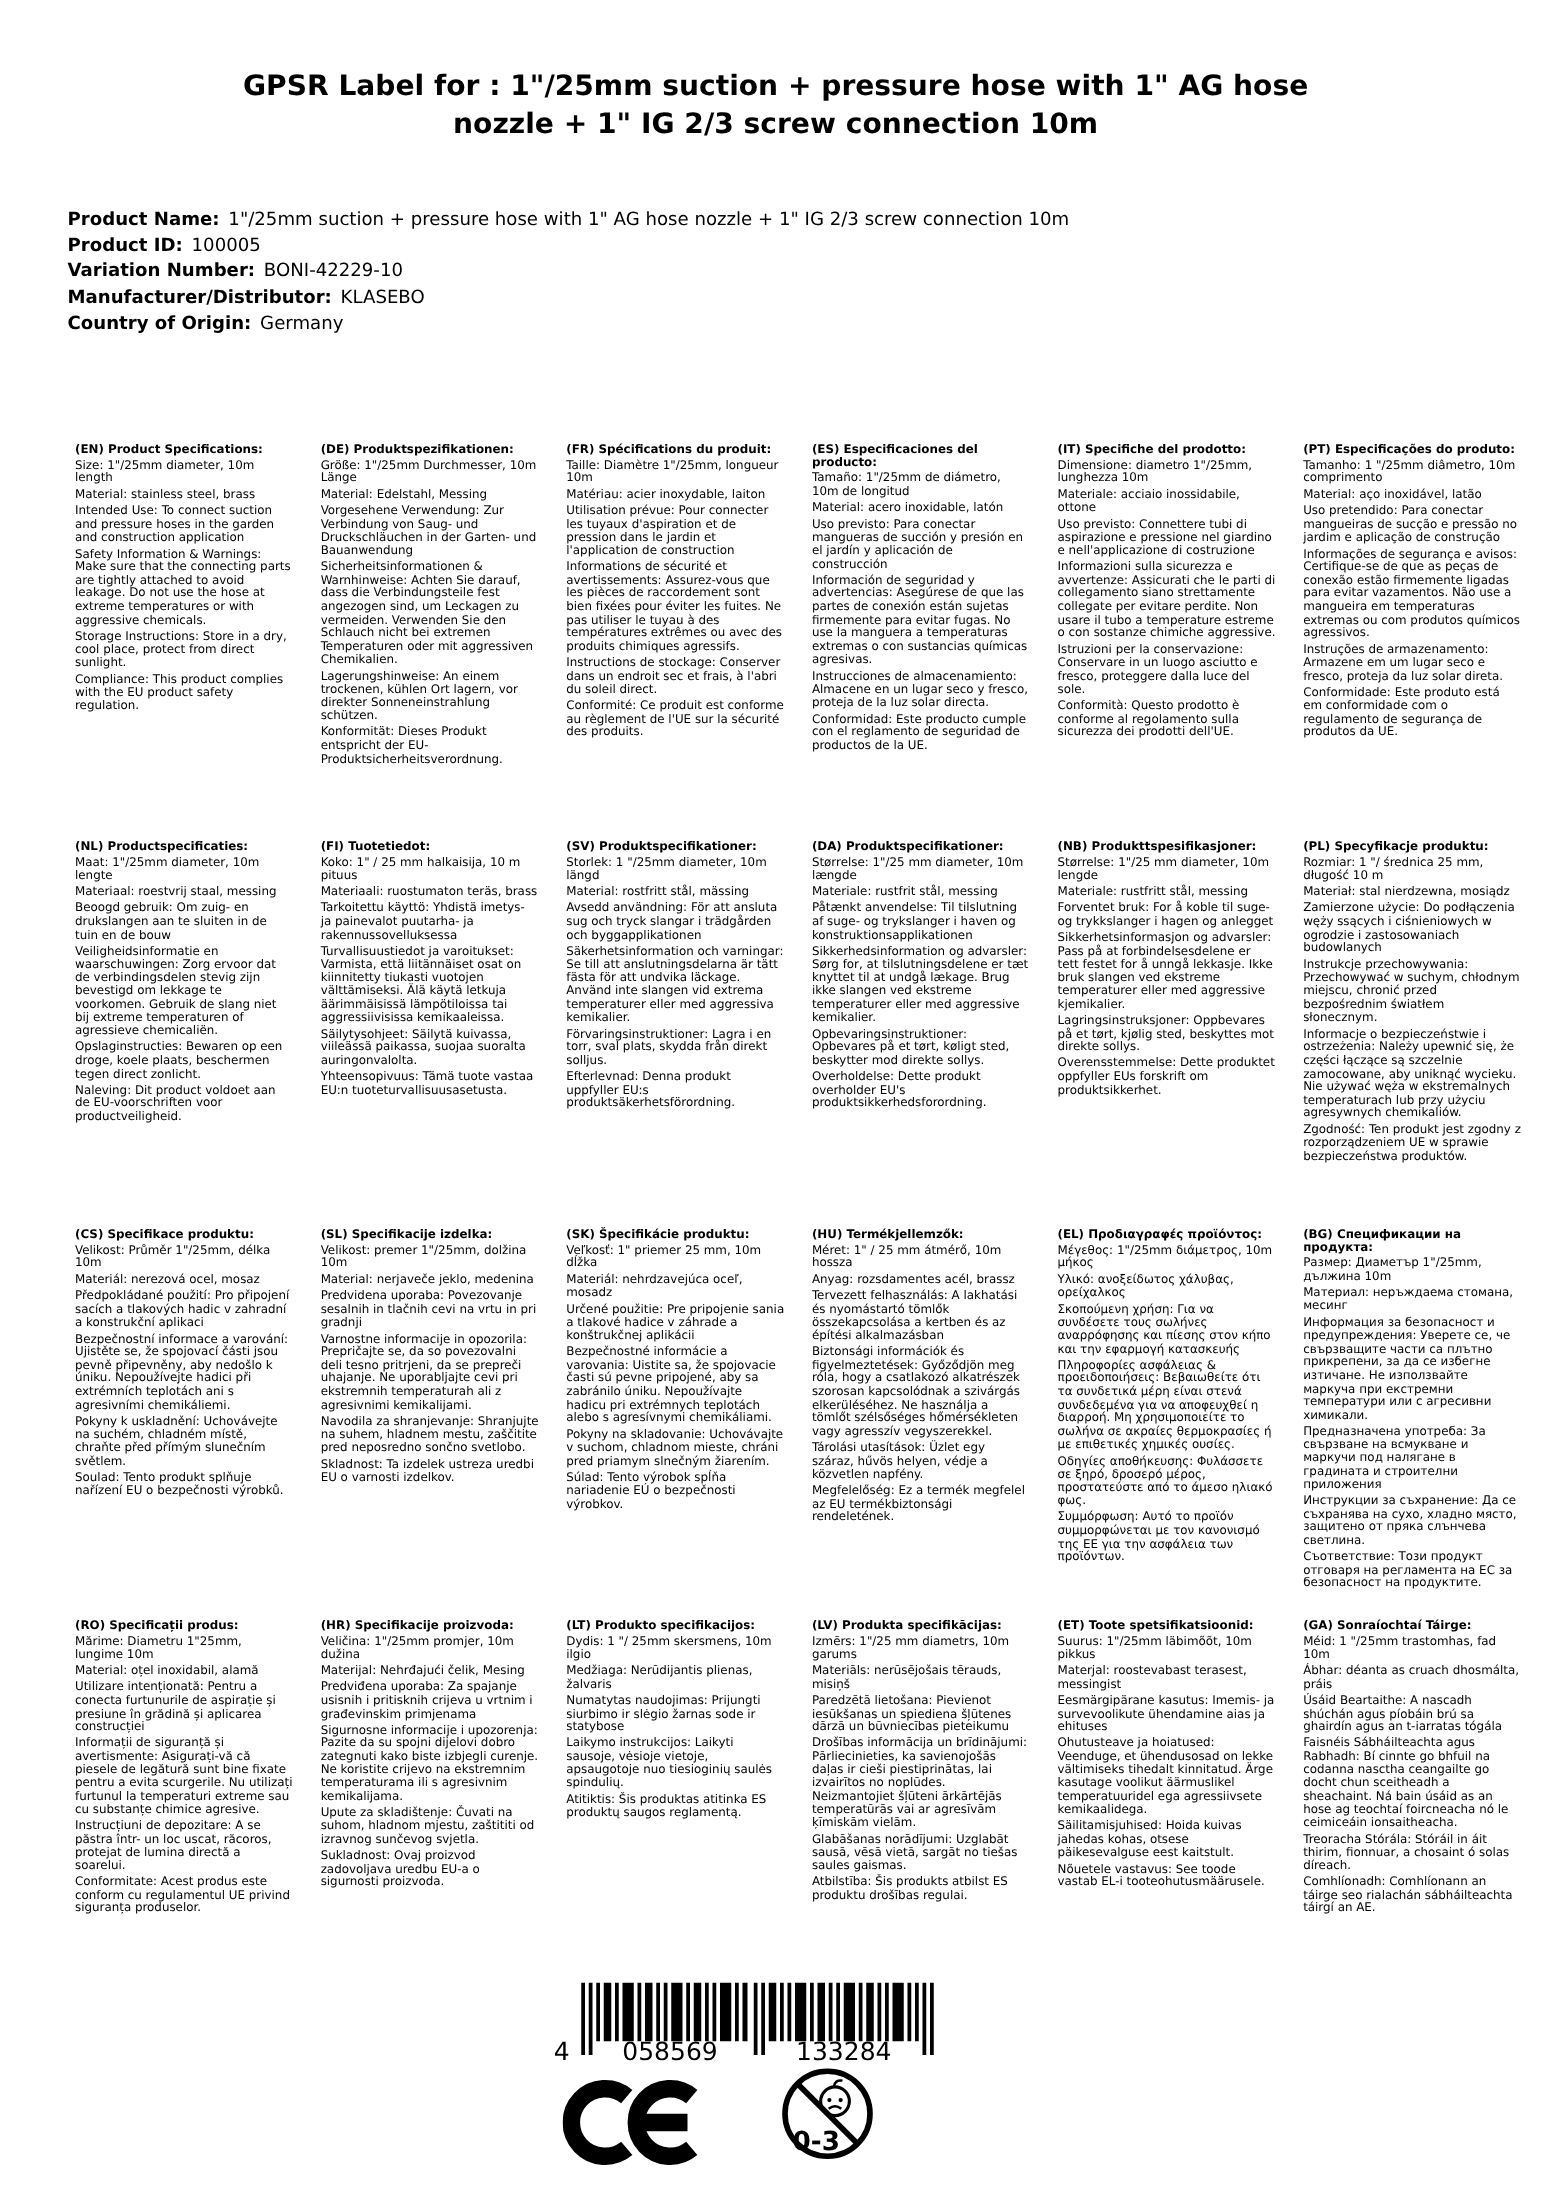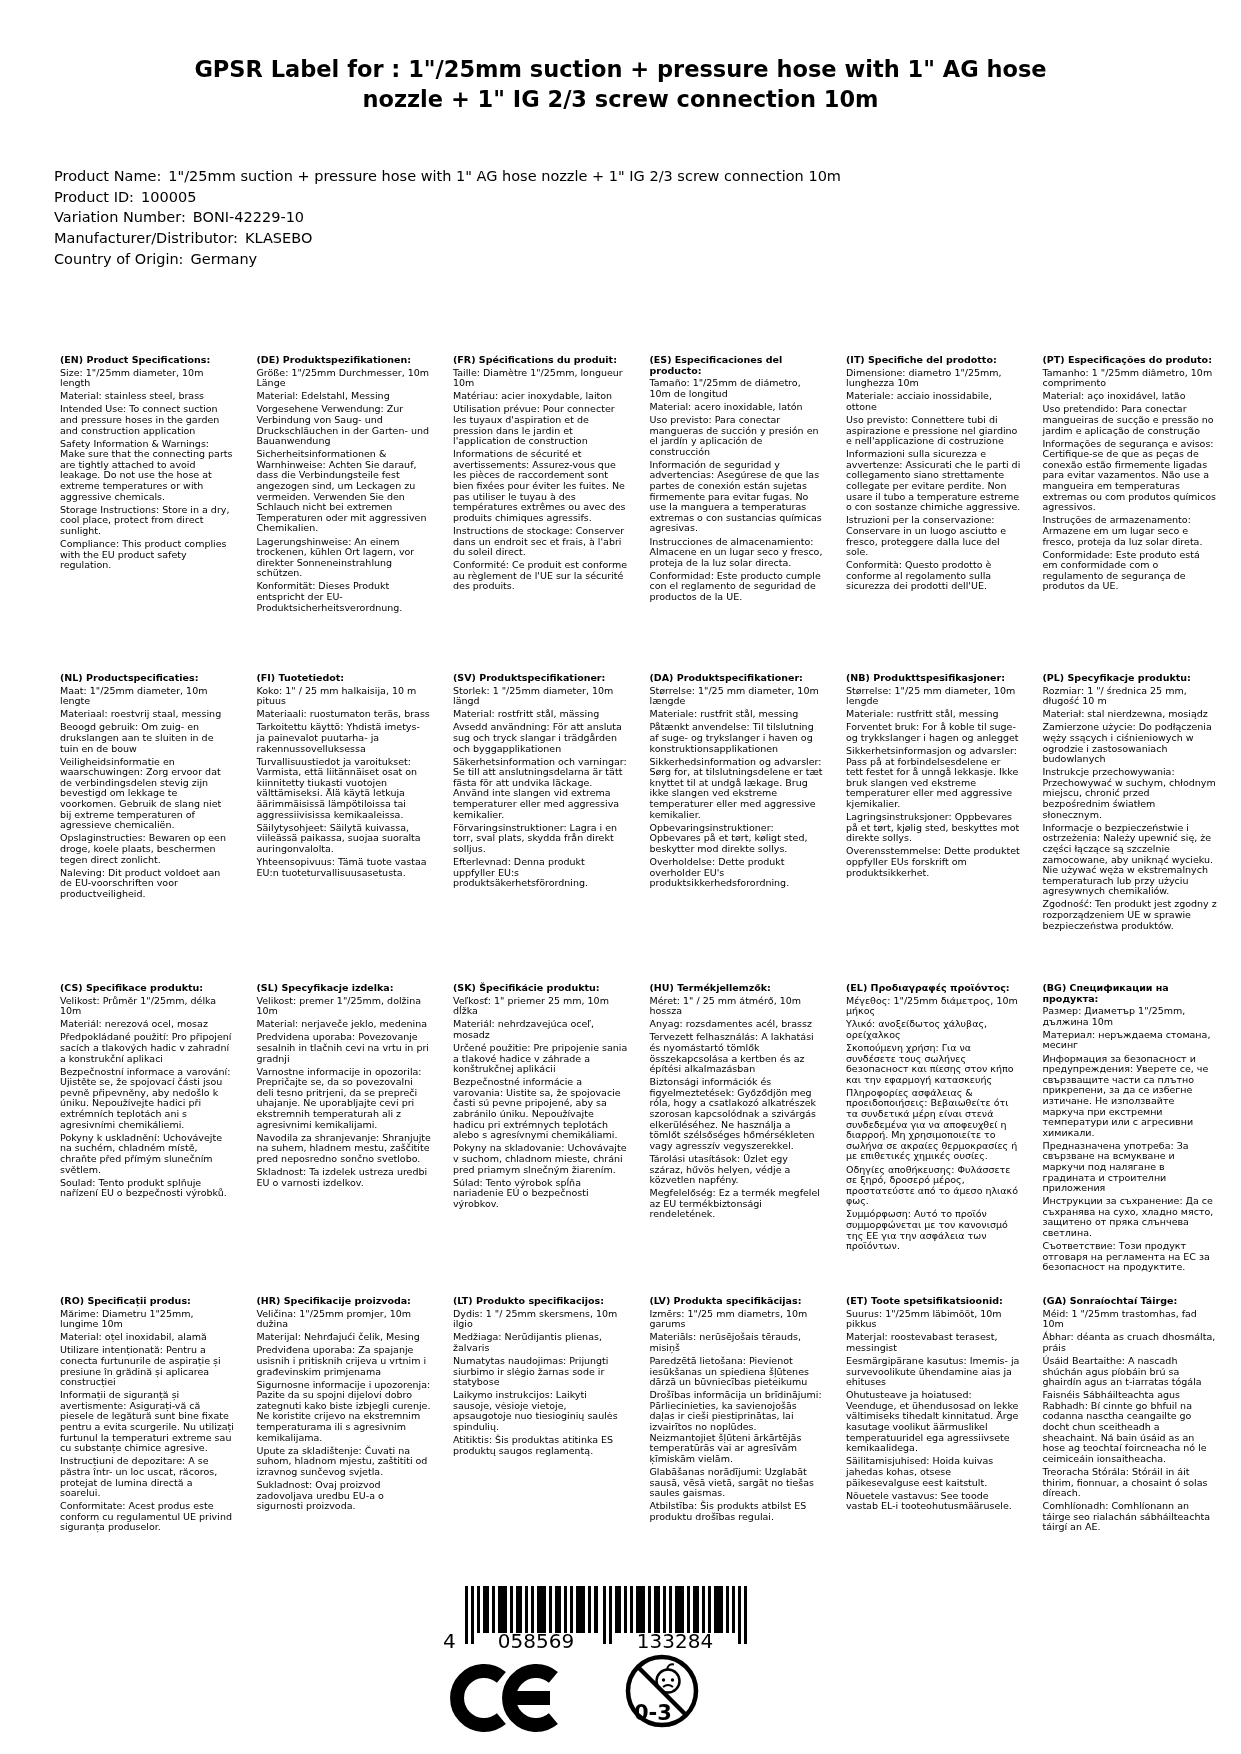--- a/index.html
+++ b/index.html
@@ -1,21 +1,21 @@
 <!DOCTYPE html>
 <html><head>
 <meta charset="utf-8">
 <style>
   html,body{margin:0;padding:0;background:#fff;}
   .page{position:relative;width:1241px;height:1754px;background:#fff;color:#000;
         font-family:"DejaVu Sans","Liberation Sans",sans-serif;overflow:hidden;}
   .doc-title{position:absolute;top:54px;left:50%;transform:translateX(-50%);
         width:930px;text-align:center;font-size:22.5px;font-weight:bold;line-height:30px;margin:0;}
   .info{position:absolute;left:54px;top:166px;font-size:14.5px;line-height:20.7px;}
-  .info-row .lbl{font-weight:normal;margin-right:7px;}
+  .info-row .lbl{font-weight:bold;margin-right:7px;}
   .grid{position:absolute;left:60px;top:355px;width:1181px;display:grid;
         grid-template-columns:repeat(6,196.5px);grid-template-rows:318px 310px 313px auto;}
   .block{padding-right:22px;font-size:9.5px;line-height:10.6px;}
   .block-title{font-size:9.5px;font-weight:bold;margin:0 0 2px 0;line-height:10.6px;}
   .block-body .para{margin:0 0 2.5px 0;overflow-wrap:break-word;}
   .barcode{position:absolute;left:437px;top:1586px;}
   .barcode text{font-family:"DejaVu Sans","Liberation Sans",sans-serif;}
   .ce-mark{position:absolute;left:450px;top:1660px;}
   .age-mark{position:absolute;left:623px;top:1650px;}
   .age-mark text{font-family:"DejaVu Sans","Liberation Sans",sans-serif;font-weight:bold;}
@@ -173,21 +173,21 @@
         <div class="block-body">
           <p class="para">Velikost: Průměr 1"/25mm, délka 10m</p>
           <p class="para">Materiál: nerezová ocel, mosaz</p>
           <p class="para">Předpokládané použití: Pro připojení sacích a tlakových hadic v zahradní a konstrukční aplikaci</p>
           <p class="para">Bezpečnostní informace a varování: Ujistěte se, že spojovací části jsou pevně připevněny, aby nedošlo k úniku. Nepoužívejte hadici při extrémních teplotách ani s agresivními chemikáliemi.</p>
           <p class="para">Pokyny k uskladnění: Uchovávejte na suchém, chladném místě, chraňte před přímým slunečním světlem.</p>
           <p class="para">Soulad: Tento produkt splňuje nařízení EU o bezpečnosti výrobků.</p>
         </div>
       </section>
     <section class="block">
-        <h3 class="block-title">(SL) Specyfikacje izdelka:</h3>
+        <h3 class="block-title">(SL) Specifikacije izdelka:</h3>
         <div class="block-body">
           <p class="para">Velikost: premer 1"/25mm, dolžina 10m</p>
           <p class="para">Material: nerjaveče jeklo, medenina</p>
           <p class="para">Predvidena uporaba: Povezovanje sesalnih in tlačnih cevi na vrtu in pri gradnji</p>
           <p class="para">Varnostne informacije in opozorila: Prepričajte se, da so povezovalni deli tesno pritrjeni, da se prepreči uhajanje. Ne uporabljajte cevi pri ekstremnih temperaturah ali z agresivnimi kemikalijami.</p>
           <p class="para">Navodila za shranjevanje: Shranjujte na suhem, hladnem mestu, zaščitite pred neposredno sončno svetlobo.</p>
           <p class="para">Skladnost: Ta izdelek ustreza uredbi EU o varnosti izdelkov.</p>
         </div>
       </section>
     <section class="block">
@@ -210,21 +210,21 @@
           <p class="para">Biztonsági információk és figyelmeztetések: Győződjön meg róla, hogy a csatlakozó alkatrészek szorosan kapcsolódnak a szivárgás elkerüléséhez. Ne használja a tömlőt szélsőséges hőmérsékleten vagy agresszív vegyszerekkel.</p>
           <p class="para">Tárolási utasítások: Üzlet egy száraz, hűvös helyen, védje a közvetlen napfény.</p>
           <p class="para">Megfelelőség: Ez a termék megfelel az EU termékbiztonsági rendeletének.</p>
         </div>
       </section>
     <section class="block">
         <h3 class="block-title">(EL) Προδιαγραφές προϊόντος:</h3>
         <div class="block-body">
           <p class="para">Μέγεθος: 1"/25mm διάμετρος, 10m μήκος</p>
           <p class="para">Υλικό: ανοξείδωτος χάλυβας, ορείχαλκος</p>
-          <p class="para">Σκοπούμενη χρήση: Για να συνδέσετε τους σωλήνες безопасност και πίεσης στον κήπο και την εφαρμογή κατασκευής</p>
+          <p class="para">Σκοπούμενη χρήση: Για να συνδέσετε τους σωλήνες αναρρόφησης και πίεσης στον κήπο και την εφαρμογή κατασκευής</p>
           <p class="para">Πληροφορίες ασφάλειας &amp; προειδοποιήσεις: Βεβαιωθείτε ότι τα συνδετικά μέρη είναι στενά συνδεδεμένα για να αποφευχθεί η διαρροή. Μη χρησιμοποιείτε το σωλήνα σε ακραίες θερμοκρασίες ή με επιθετικές χημικές ουσίες.</p>
           <p class="para">Οδηγίες αποθήκευσης: Φυλάσσετε σε ξηρό, δροσερό μέρος, προστατεύστε από το άμεσο ηλιακό φως.</p>
           <p class="para">Συμμόρφωση: Αυτό το προϊόν συμμορφώνεται με τον κανονισμό της ΕΕ για την ασφάλεια των προϊόντων.</p>
         </div>
       </section>
     <section class="block">
         <h3 class="block-title">(BG) Спецификации на продукта:</h3>
         <div class="block-body">
           <p class="para">Размер: Диаметър 1"/25mm, дължина 10m</p>
           <p class="para">Материал: неръждаема стомана, месинг</p>

